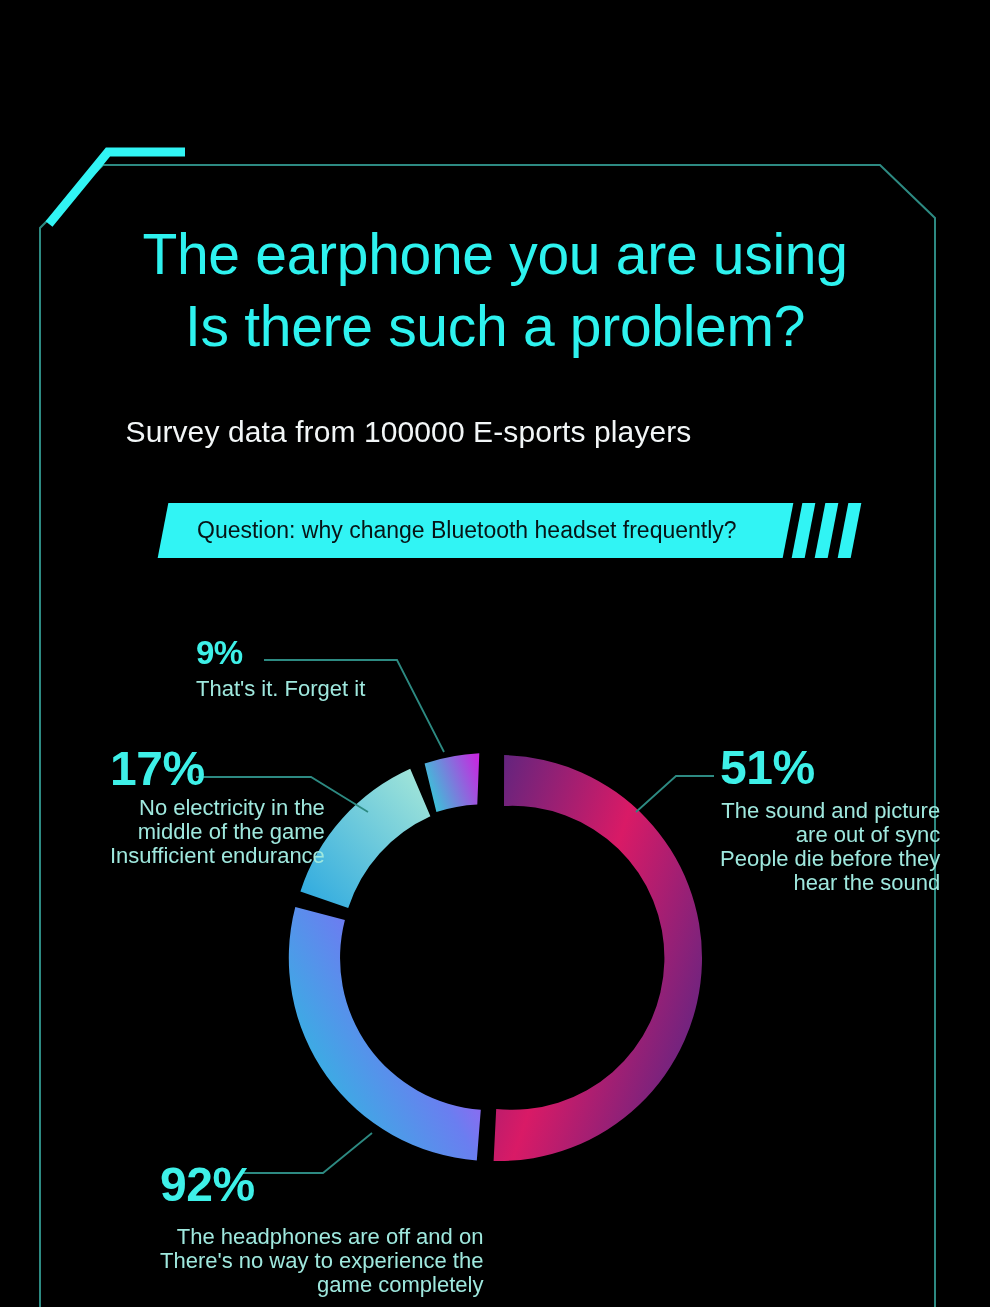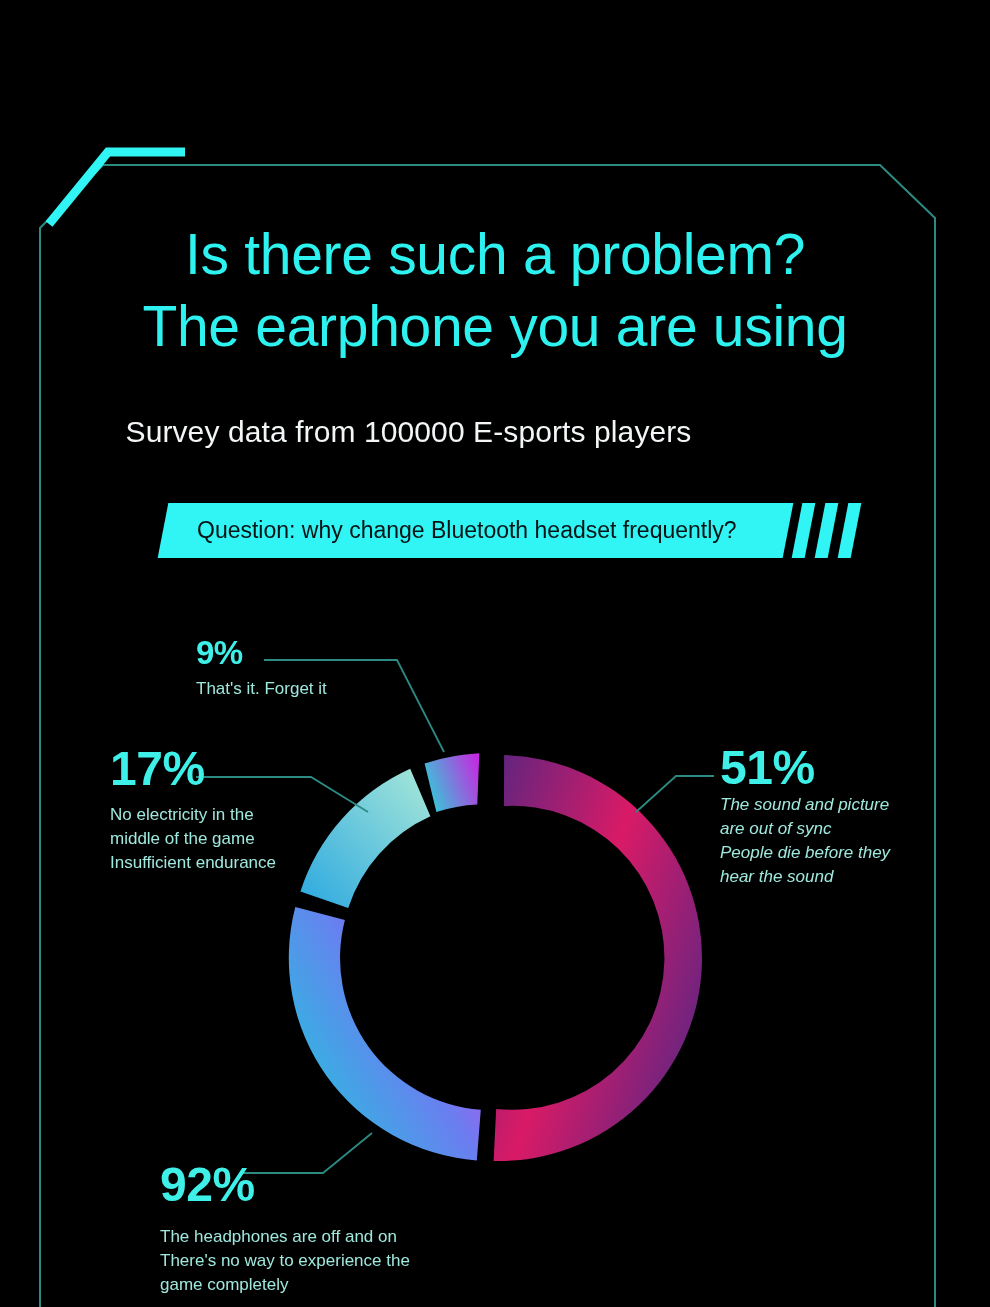--- a/index.html
+++ b/index.html
@@ -97,51 +97,52 @@
   
   .callout { position: absolute; }
   .pct {
     font-size: 48px;
     font-weight: 700;
     color: #3ef0e8;
     line-height: 40px;
     letter-spacing: -0.5px;
   }
   .desc {
-    font-size: 17px;
+    font-size: 22px;
     font-weight: 400;
     color: #9fe8de;
     line-height: 24px;
     white-space: pre-line;
+    text-align: right;
   }
   .co-9   { left: 196px; top: 633px; }
   .co-9 .pct { font-size: 33px; }
   .co-9 .desc { margin-top: 4px; }
   .co-17  { left: 110px; top: 749px; }
-  .co-17 .desc { margin-top: 14px; }
+  .co-17 .desc { margin-top: 7px; }
   .co-51  { left: 720px; top: 748px; }
-  .co-51 .desc { margin-top: 5px; font-style: italic; }
+  .co-51 .desc { margin-top: 11px; }
   .co-33  { left: 160px; top: 1165px; }
   .co-33 .desc { margin-top: 20px; }
 </style>
 </head>
 <body>
 
 <div id="poster">
 
   <svg class="frame-svg" viewBox="0 0 990 1307">
 
     <path d="M 40 1307 L 40 228 L 103 165 L 880 165 L 935 218 L 935 1307" fill="none" stroke="#2d8a82" stroke-width="2"></path>
 
     <path d="M 49 224 L 108 152 L 185 152" fill="none" stroke="#31f4f4" stroke-width="9" stroke-linecap="butt"></path>
   </svg>
 
   <div class="title-block">
+    <span class="title-line">The earphone you are using</span>
     <span class="title-line">Is there such a problem?</span>
-    <span class="title-line">The earphone you are using</span>
   </div>
 
   <div class="subtitle">Survey data from 100000 E-sports players</div>
 
   <div class="banner-wrap">
     <div class="banner"></div>
     <div class="banner-text">Question: why change Bluetooth headset frequently?</div>
     <div class="slash s1"></div>
     <div class="slash s2"></div>
     <div class="slash s3"></div>

